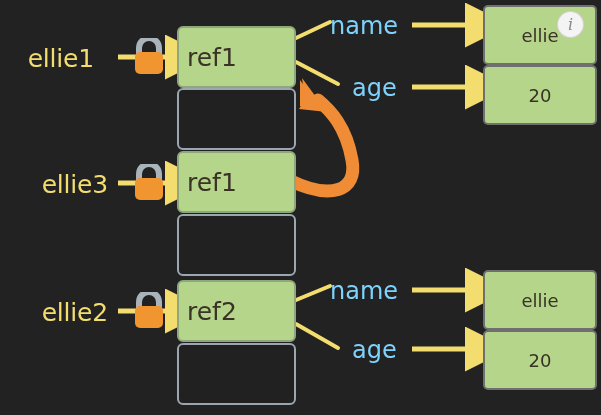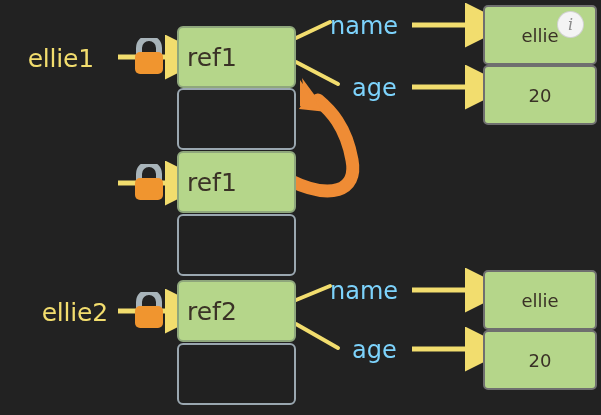--- a/index.html
+++ b/index.html
@@ -155,20 +155,21 @@
     </g>
 
     <g>
       <path d="M 289 180 C 330 200 358 192 352 160 C 346 126 330 110 318 100" fill="none" stroke="#ef8c35" stroke-width="13" stroke-linecap="round"></path>
       <path d="M 302 78 L 327 112 L 299 109 L 305 99 Z" fill="#ef8c35"></path>
       <path d="M 300 80 L 322 110 L 300 106 Z" fill="#ef8c35"></path>
     </g>
   </svg>
 
   <div class="var-label" style="left:4px; top:44px; width:90px;">ellie1</div>
+  <div class="var-label" style="left:18px; top:170px; width:90px;">ellie3</div>
   <div class="var-label" style="left:18px; top:298px; width:90px;">ellie2</div>
 
   <svg class="lock-icon" style="left:118px; top:38px;" viewBox="0 0 62 38" xmlns="http://www.w3.org/2000/svg">
     <line x1="0" y1="19" x2="18" y2="19" stroke="#f2dd6e" stroke-width="5"></line>
     <path d="M21 16 L21 10 A10 10 0 0 1 41 10 L41 16" fill="none" stroke="#a8b4ba" stroke-width="6"></path>
     <rect x="17" y="14" width="28" height="22" rx="5" fill="#f0952f"></rect>
   </svg>
   <svg class="lock-icon" style="left:118px; top:164px;" viewBox="0 0 62 38" xmlns="http://www.w3.org/2000/svg">
     <line x1="0" y1="19" x2="18" y2="19" stroke="#f2dd6e" stroke-width="5"></line>
     <path d="M21 16 L21 10 A10 10 0 0 1 41 10 L41 16" fill="none" stroke="#a8b4ba" stroke-width="6"></path>

